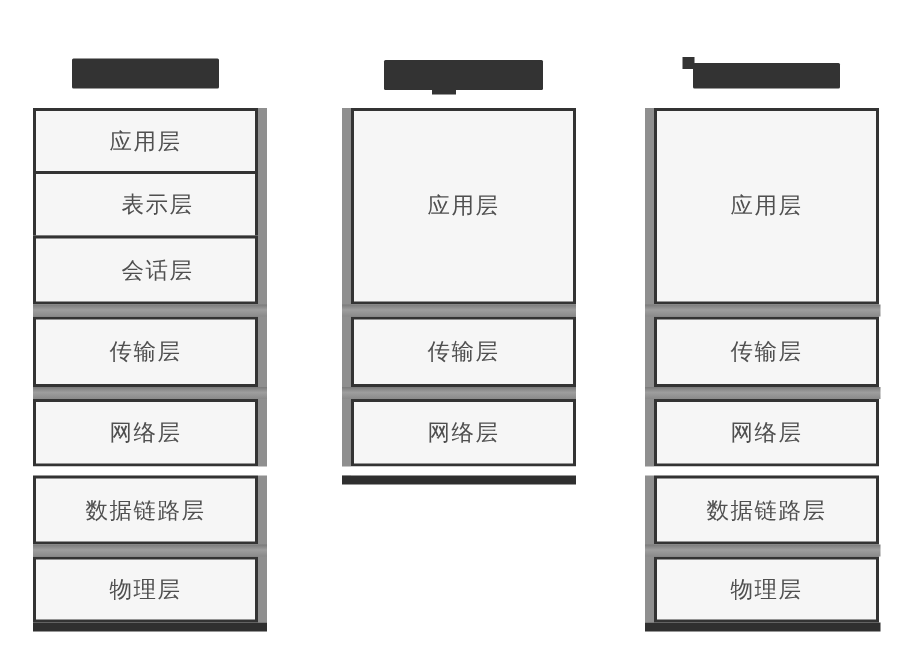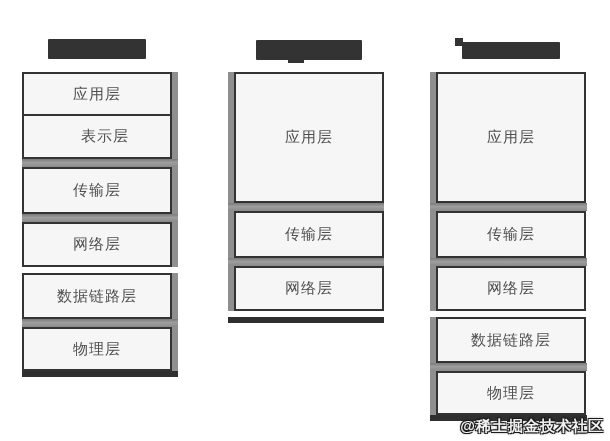--- a/index.html
+++ b/index.html
@@ -90,20 +90,21 @@
   <div class="header-bar" style="left:48px;top:39px;width:98px;"></div>
   <div class="header-bar" style="left:256px;top:40px;width:106px;"></div>
   <div class="header-notch" style="left:288px;top:58px;width:16px;height:5px;"></div>
   <div class="header-notch" style="left:455px;top:38px;width:8px;height:8px;"></div>
   <div class="header-bar" style="left:462px;top:42px;width:98px;height:17px;"></div>
 
   <div class="col col-right-strip" style="left:22px;">
     <div class="side-strip strip-right"></div>
     <div class="box" style="height:44px;">应用层</div>
     <div class="box stack" style="height:45px;">表示层</div>
+    <div class="box stack" style="height:46px;">会话层</div>
     <div class="sep-gray"></div>
     <div class="box" style="height:47px;">传输层</div>
     <div class="sep-gray"></div>
     <div class="box" style="height:45px;">网络层</div>
     <div class="sep-white"></div>
     <div class="box" style="height:46px;">数据链路层</div>
     <div class="sep-gray"></div>
     <div class="box" style="height:44px;">物理层</div>
     <div class="bottom-shadow"></div>
   </div>
@@ -126,15 +127,14 @@
     <div class="box" style="height:47px;">传输层</div>
     <div class="sep-gray"></div>
     <div class="box" style="height:45px;">网络层</div>
     <div class="sep-white"></div>
     <div class="box" style="height:46px;">数据链路层</div>
     <div class="sep-gray"></div>
     <div class="box" style="height:44px;">物理层</div>
     <div class="bottom-shadow"></div>
   </div>
 
-  <div class="watermark">@稀土掘金技术社区</div>
 
 </div>
 
 </body></html>

